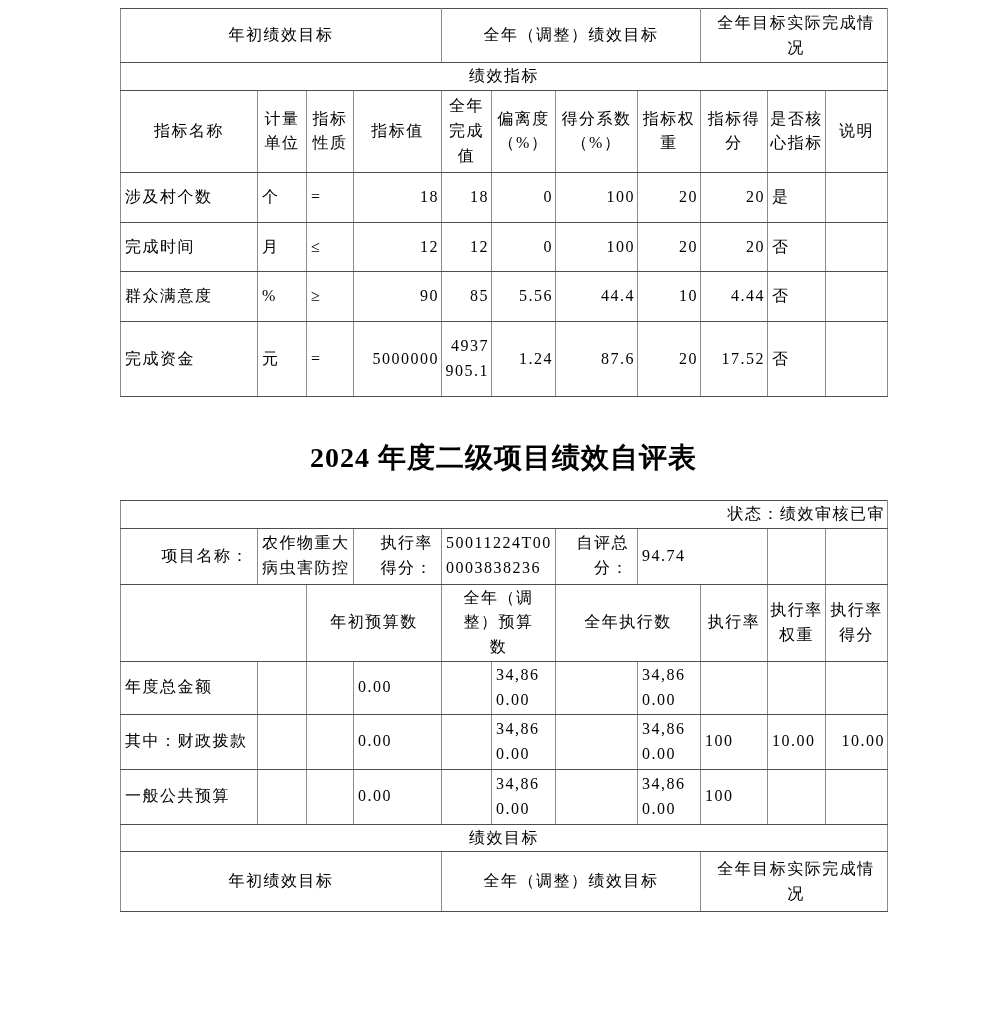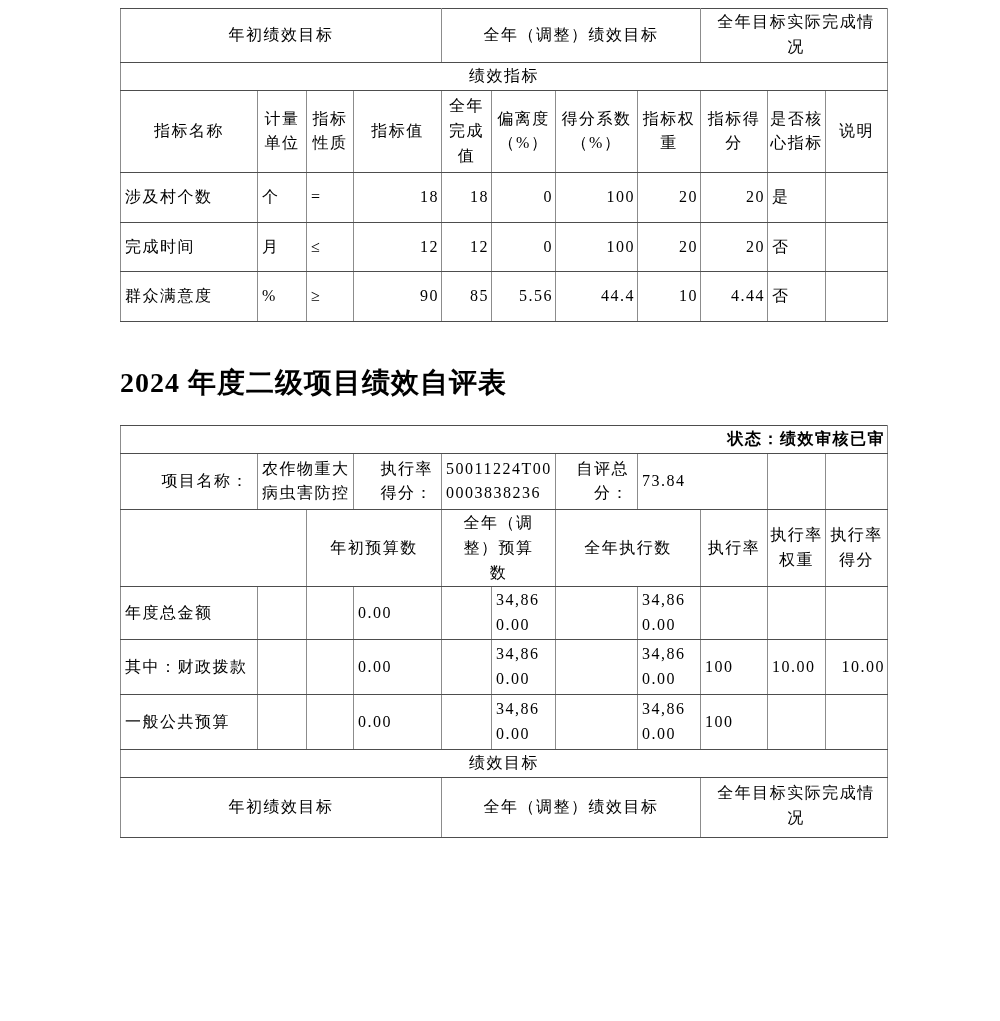--- a/index.html
+++ b/index.html
@@ -8,24 +8,24 @@
   table.grid{border-collapse:collapse;table-layout:fixed;width:767px;font-size:16px;letter-spacing:1.5px;}
   table.grid td{border:1px solid #8c8c8c;border-top-color:#4d4d4d;border-bottom-color:#4d4d4d;
                 vertical-align:middle;line-height:1.55;overflow:hidden;}
   .ch{text-align:center;padding:1px 2px;}
   .txt{text-align:left;padding:1px 2px 1px 4px;}
   .num{text-align:right;padding:12px 2px;}
   .val{text-align:left;padding:1px 2px 1px 4px;}
   .brk{word-break:break-all;}
   .lbl{text-align:right;padding:1px 8px 1px 14px;}
   .lbl-c1{padding-left:30px;}
-  .pw12{padding-left:12px;padding-right:8px;font-family:Liberation Mono, monospace;}
+  .pw12{padding-left:12px;padding-right:8px;}
   .pw15{padding-left:15px;padding-right:15px;}
-  .status{text-align:right;padding:1px 2px;font-weight:bold;}
-  .title{font-size:28px;font-weight:bold;letter-spacing:1px;margin:42px 0 23px 0;}
+  .status{text-align:right;padding:1px 2px;}
+  .title{font-size:28px;font-weight:bold;text-align:center;letter-spacing:1px;margin:42px 0 23px 0;}
 </style>
 </head>
 <body>
 
 <div class="page">
 
   <table class="grid">
     <colgroup>
       <col style="width:137px">
         <col style="width:49px">
@@ -93,20 +93,33 @@
       <td class="txt">≥</td>
       <td class="num">90</td>
       <td class="num brk">85</td>
       <td class="num">5.56</td>
       <td class="num">44.4</td>
       <td class="num">10</td>
       <td class="num">4.44</td>
       <td class="txt">否</td>
       <td class="txt"></td>
     </tr>
+    <tr style="height:50px">
+      <td class="txt">完成资金</td>
+      <td class="txt">元</td>
+      <td class="txt">=</td>
+      <td class="num">5000000</td>
+      <td class="num brk">4937905.1</td>
+      <td class="num">1.24</td>
+      <td class="num">87.6</td>
+      <td class="num">20</td>
+      <td class="num">17.52</td>
+      <td class="txt">否</td>
+      <td class="txt"></td>
+    </tr>
   </tbody>
     </table>
 
   <div class="title">2024 年度二级项目绩效自评表</div>
 
   <table class="grid">
     <colgroup>
       <col style="width:137px">
         <col style="width:49px">
         <col style="width:47px">
@@ -122,21 +135,21 @@
     <tbody>
         <tr style="height:25px">
       <td colspan="11" class="status">状态：绩效审核已审</td>
     </tr>
     <tr style="height:56px">
       <td class="lbl lbl-c1">项目名称：</td>
       <td colspan="2" class="val brk">农作物重大病虫害防控</td>
       <td class="lbl">执行率得分：</td>
       <td colspan="2" class="val brk">50011224T000003838236</td>
       <td class="lbl">自评总分：</td>
-      <td colspan="2" class="val">73.84</td>
+      <td colspan="2" class="val">94.74</td>
       <td class="val"></td>
       <td class="val"></td>
     </tr>
     <tr style="height:60px">
       <td colspan="2" class="ch"></td>
       <td colspan="2" class="ch">年初预算数</td>
       <td colspan="2" class="ch pw15">全年（调整）预算数</td>
       <td colspan="2" class="ch">全年执行数</td>
       <td class="ch">执行率</td>
       <td class="ch">执行率权重</td>

